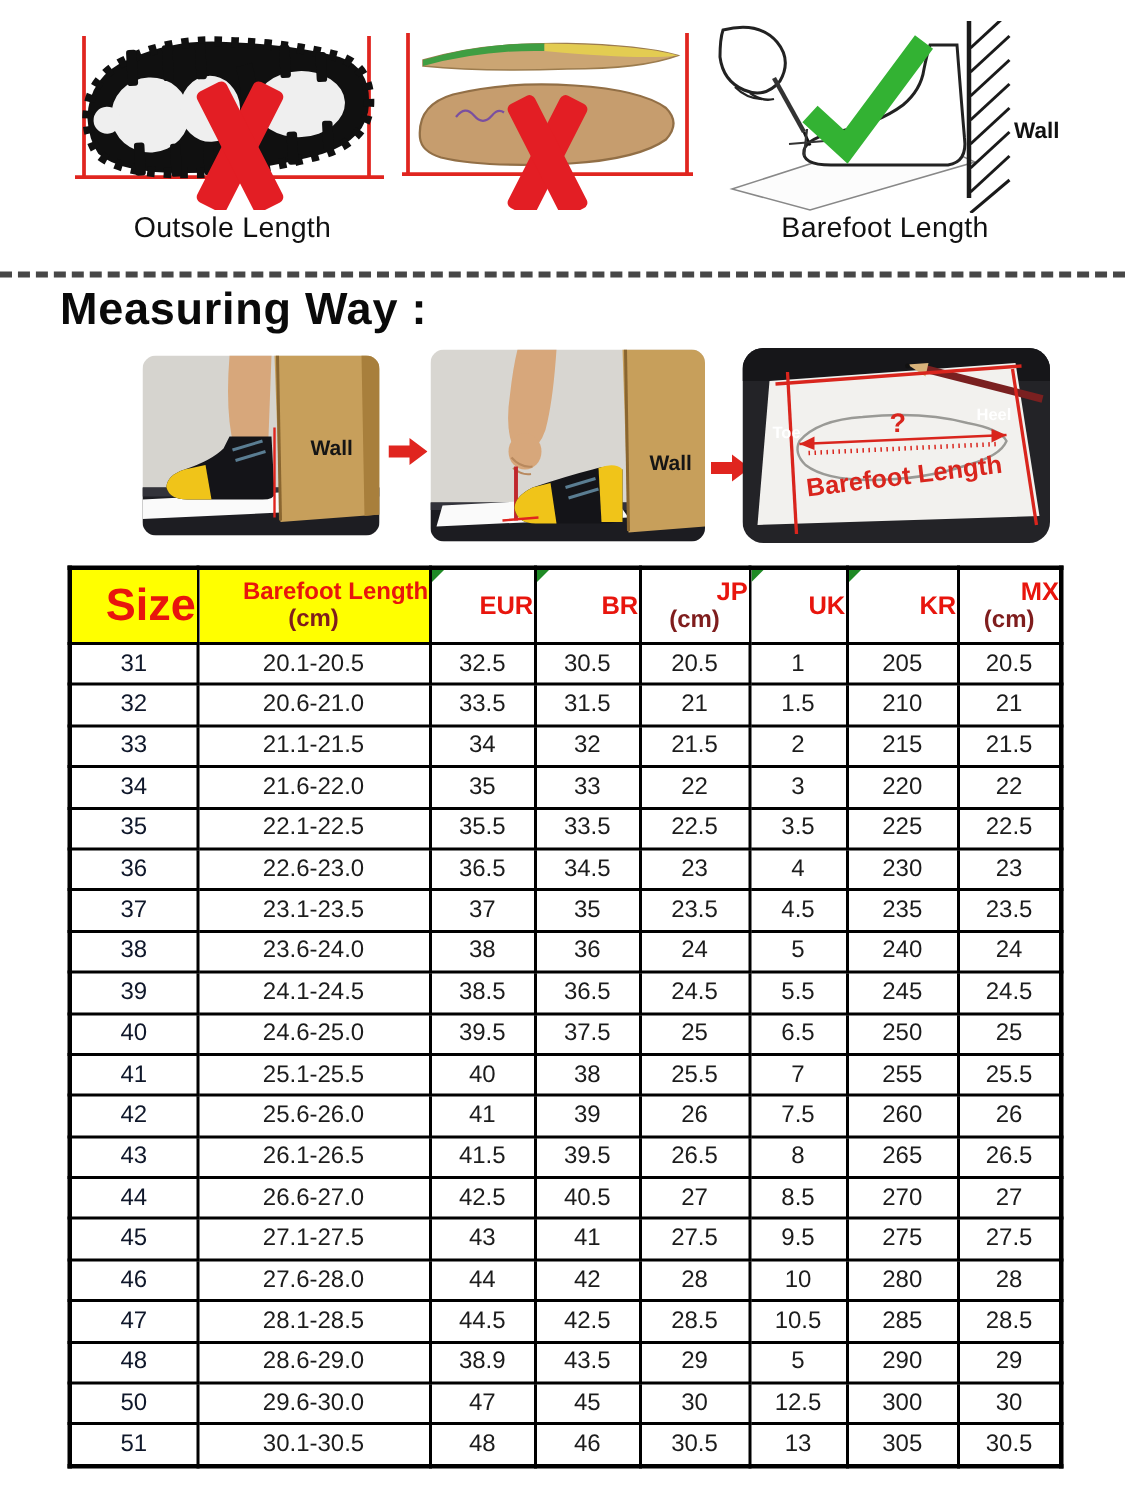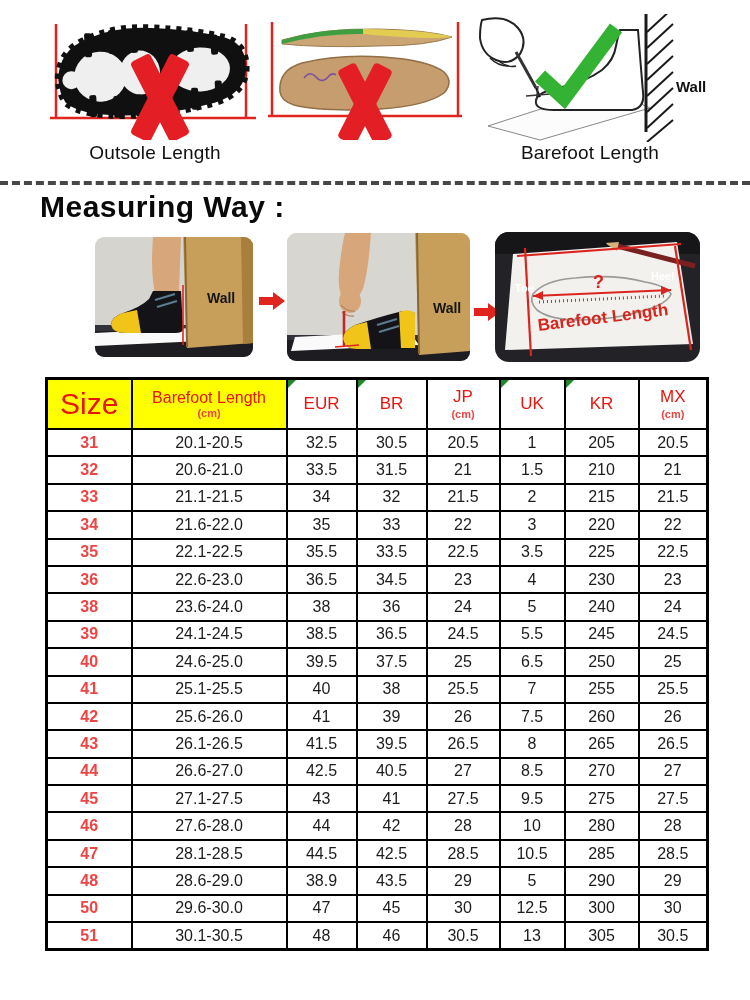--- a/index.html
+++ b/index.html
@@ -13,28 +13,28 @@
   .heading{position:absolute;left:40px;top:190px;font-size:30px;font-weight:bold;
            color:#0a0a0a;letter-spacing:.5px;}
   .photo{position:absolute;border-radius:9px;overflow:hidden;display:block;}
   .photo3{border-radius:14px;}
   table.size{position:absolute;left:45px;top:377px;border-collapse:collapse;
              table-layout:fixed;background:#fff;border:3px solid #000;}
   table.size th,table.size td{border:2px solid #000;text-align:center;
              vertical-align:middle;padding:0;overflow:hidden;}
   table.size th{height:48px;background:#ffffff;position:relative;}
   table.size th.yellow{background:#ffff00;}
-  .h-label{font-size:17px;font-weight:normal;color:#e8150d;line-height:1.2;}
+  .h-label{font-size:17px;font-weight:bold;color:#e8150d;line-height:1.2;text-align:right;}
   th.big .h-label{font-size:30px;line-height:1.0;}
   th.two .h-label{font-size:16px;}
-  .h-sub{font-size:11px;font-weight:bold;color:#ef4444;line-height:1.15;}
+  .h-sub{font-size:16px;font-weight:bold;color:#7f1d1d;line-height:1.15;}
   .tri{position:absolute;top:0;left:0;width:0;height:0;
        border-top:8px solid #1f8a25;border-right:8px solid transparent;}
   table.size td{height:25.4px;font-size:16px;color:#1c1c1c;line-height:1;}
-  table.size td.first{font-weight:bold;color:#ef4444;}
+  table.size td.first{font-weight:normal;color:#0f172a;}
 </style>
 </head>
 <body>
 
 <div class="canvas">
 
   <svg class="abs" style="left:48px;top:16px" width="214" height="124" viewBox="0 0 214 124">
     <line x1="8" y1="8" x2="8" y2="102" stroke="#e0251f" stroke-width="2.5"></line>
     <line x1="198" y1="8" x2="198" y2="102" stroke="#e0251f" stroke-width="2.5"></line>
     <line x1="2" y1="102" x2="208" y2="102" stroke="#e0251f" stroke-width="2.5"></line>
@@ -293,20 +293,30 @@
           <td class="first">36</td>
           <td>22.6-23.0</td>
           <td>36.5</td>
           <td>34.5</td>
           <td>23</td>
           <td>4</td>
           <td>230</td>
           <td>23</td>
         </tr>
         <tr>
+          <td class="first">37</td>
+          <td>23.1-23.5</td>
+          <td>37</td>
+          <td>35</td>
+          <td>23.5</td>
+          <td>4.5</td>
+          <td>235</td>
+          <td>23.5</td>
+        </tr>
+        <tr>
           <td class="first">38</td>
           <td>23.6-24.0</td>
           <td>38</td>
           <td>36</td>
           <td>24</td>
           <td>5</td>
           <td>240</td>
           <td>24</td>
         </tr>
         <tr>

